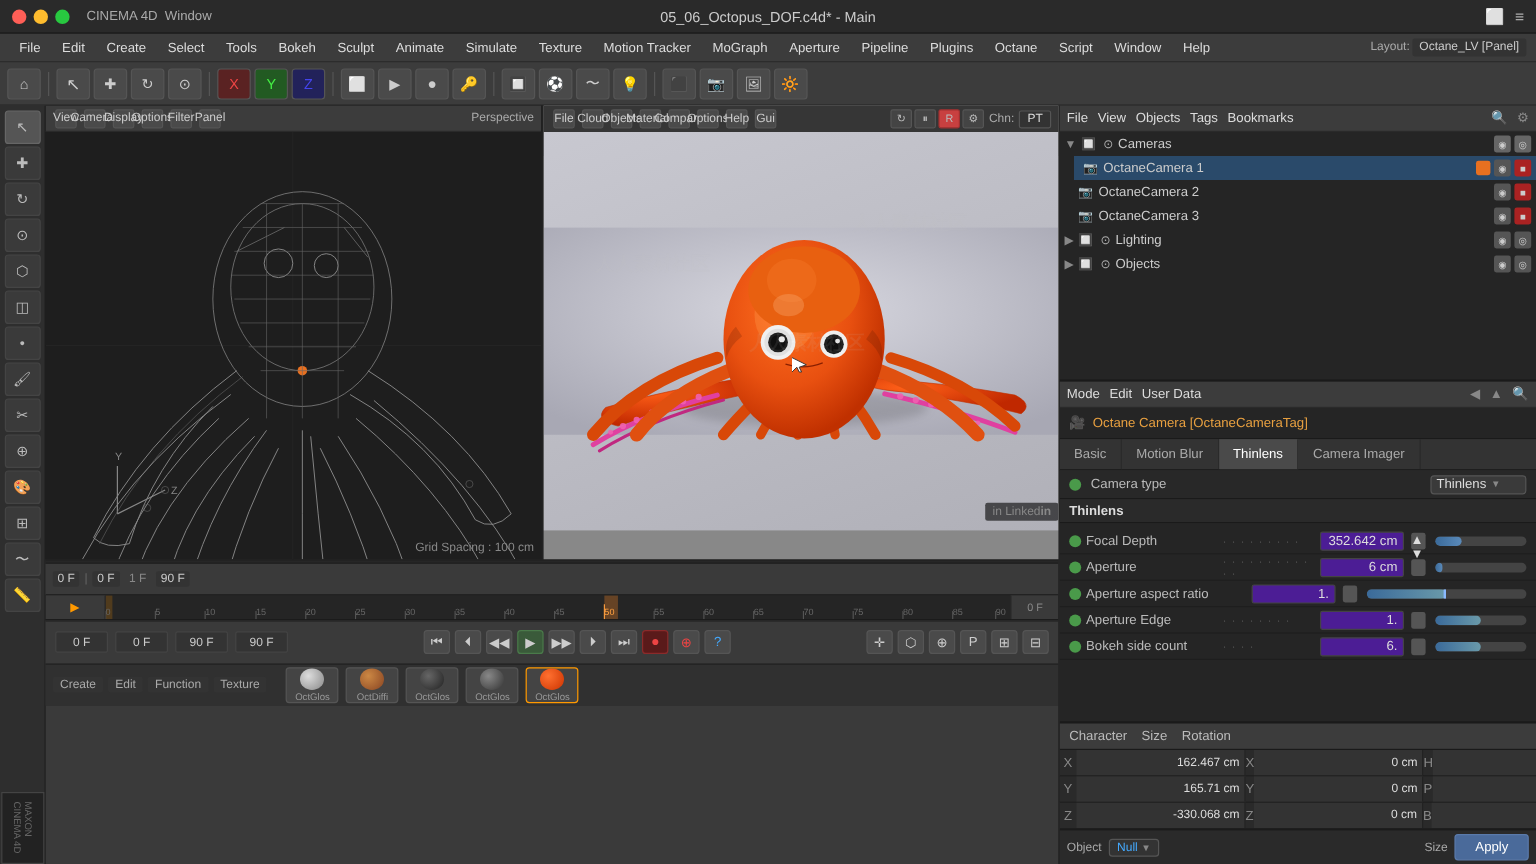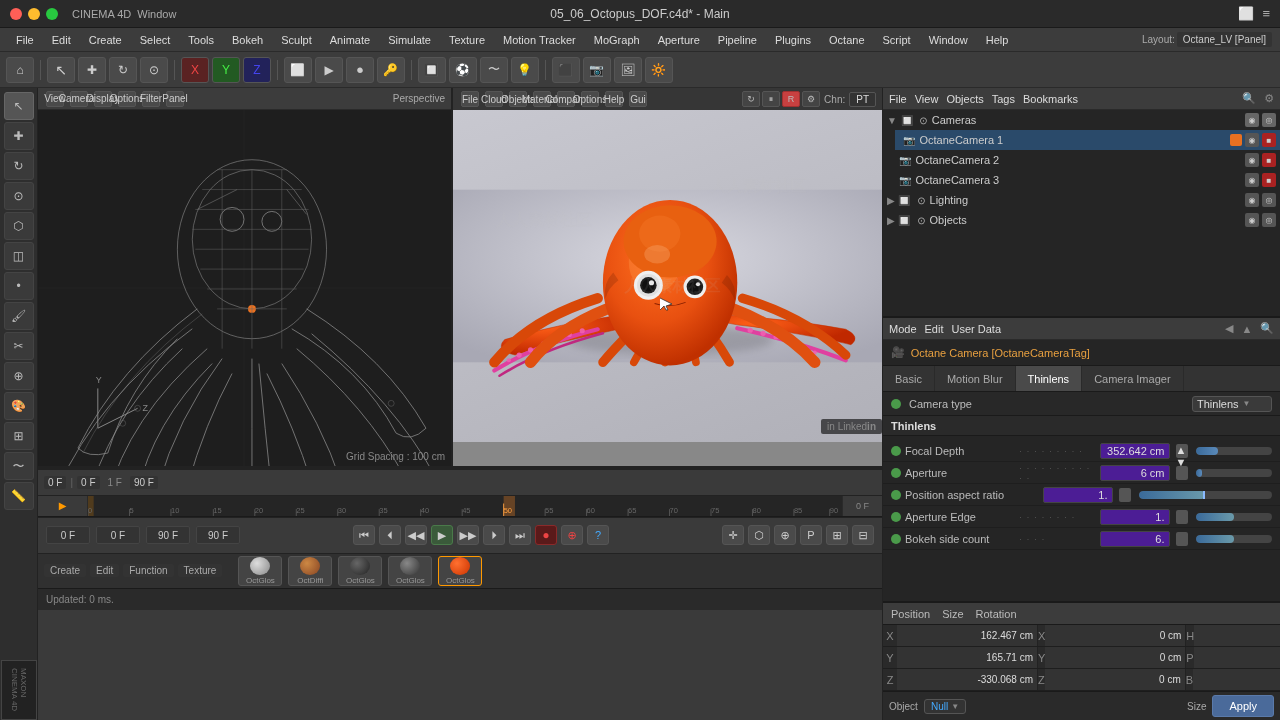--- a/index.html
+++ b/index.html
@@ -1053,23 +1053,20 @@
             <span>OctGlos</span>
           </div>
           <div class="material-ball active">
             <div class="ball-preview" style="background:radial-gradient(circle at 35% 35%, #ff7030, #cc3300);"></div>
             <span>OctGlos</span>
           </div>
         </div>
       </div>
     </div>
 
-    <div id="bottom-bar">
-      <span>Updated: 0 ms.</span>
-    </div>
   </div>
 
   <div id="right-panel">
 
     <div id="obj-manager">
       <div id="obj-toolbar">
         <span style="cursor:pointer;">File</span>
         <span style="cursor:pointer;">View</span>
         <span style="cursor:pointer;">Objects</span>
         <span style="cursor:pointer;">Tags</span>
@@ -1202,21 +1199,21 @@
           <span class="prop-value-input">6 cm</span>
           <div style="width:12px;height:14px;background:#555;border-radius:2px;margin-left:2px;cursor:pointer;"></div>
           <div class="prop-slider" style="width:80px;margin-left:4px;">
             <div class="prop-slider-fill" style="width:8%;"></div>
           </div>
         </div>
 
 
         <div class="prop-row">
           <span class="prop-dot" style="background:#4a9a4a;"></span>
-          <span class="prop-label">Position aspect ratio</span>
+          <span class="prop-label">Aperture aspect ratio</span>
           <span class="prop-value-input">1.</span>
           <div style="width:12px;height:14px;background:#555;border-radius:2px;margin-left:2px;cursor:pointer;"></div>
           <div class="prop-slider" style="width:80px;margin-left:4px;">
             <div class="prop-slider-fill" style="width:50%;background:linear-gradient(90deg, #3a6a9a, #6a9aaa);"></div>
             <div style="position:absolute;top:0;right:50%;width:2px;height:100%;background:#8abaff;"></div>
           </div>
         </div>
 
         <div class="prop-row">
           <span class="prop-dot" style="background:#4a9a4a;"></span>
@@ -1238,21 +1235,21 @@
           <div class="prop-slider" style="width:80px;margin-left:4px;">
             <div class="prop-slider-fill" style="width:50%;background:linear-gradient(90deg, #3a6a9a, #6a9aaa);"></div>
           </div>
         </div>
 
       </div>
 
       <div style="background:#2a2a2a;border-top:2px solid #1a1a1a;">
 
         <div style="height:22px;background:#3c3c3c;display:flex;align-items:center;padding:0 8px;gap:12px;border-bottom:1px solid #1a1a1a;">
-          <span style="font-size:11px;color:#bbb;cursor:pointer;">Position</span>
+          <span style="font-size:11px;color:#bbb;cursor:pointer;">Character</span>
           <span style="font-size:11px;color:#bbb;cursor:pointer;">Size</span>
           <span style="font-size:11px;color:#bbb;cursor:pointer;">Rotation</span>
         </div>
 
         <div class="coord-row">
           <span class="coord-label">X</span>
           <input class="coord-input" value="162.467 cm" style="">
           <span class="coord-label2">X</span>
           <input class="coord-input2" value="0 cm" style="">
           <span class="coord-label3">H</span>

